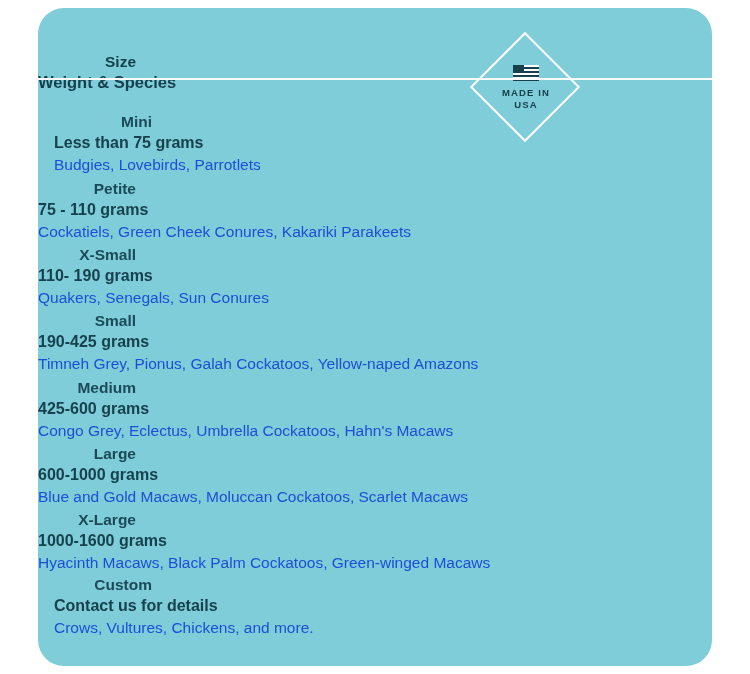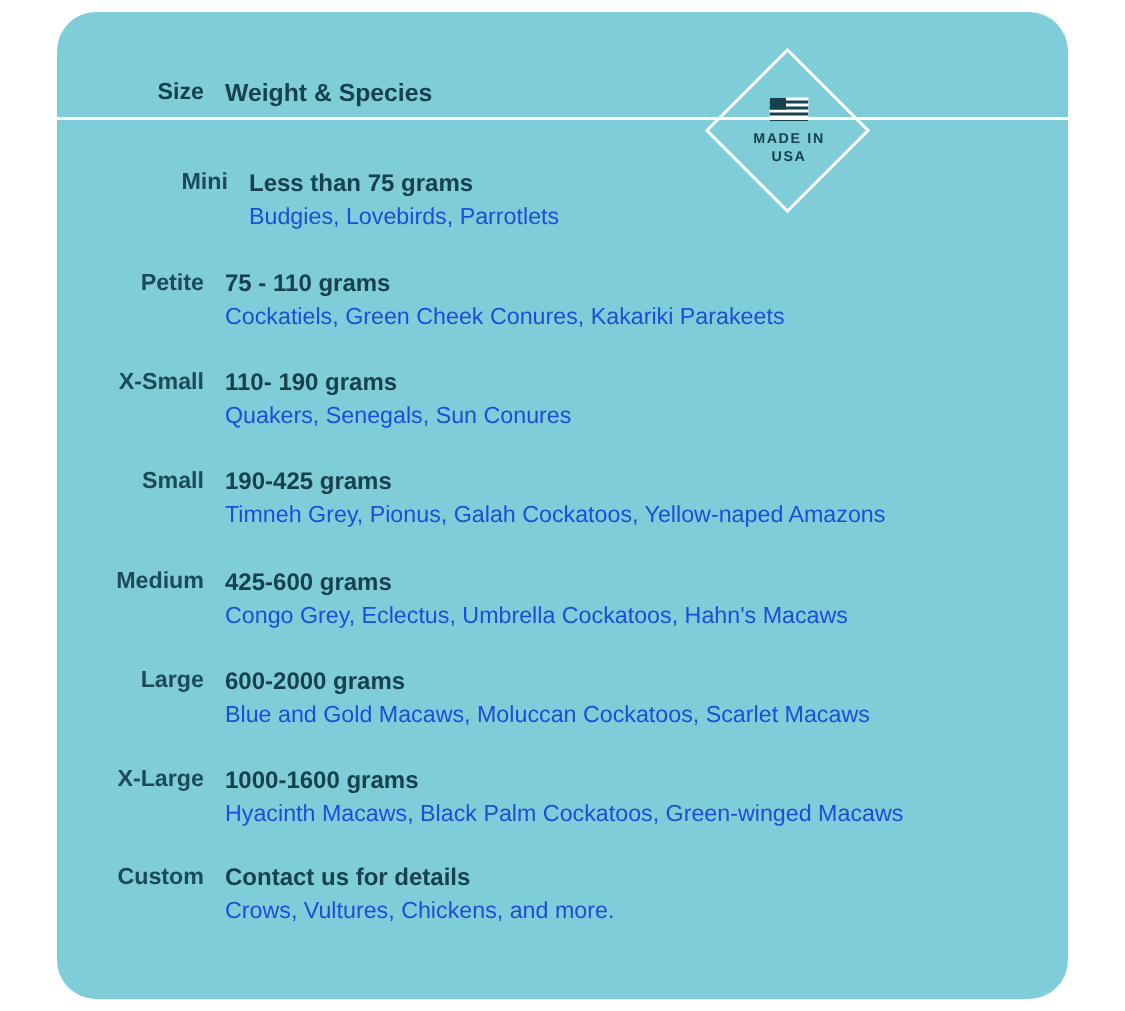--- a/index.html
+++ b/index.html
@@ -28,20 +28,21 @@
     left: 0;
     top: 78px;
     width: 750px;
     height: 2px;
     background: #ffffff;
   }
   .row {
     position: absolute;
     display: flex;
     align-items: flex-start;
+    flex-direction: column;
   }
   .size-cell {
     width: 112px;
     text-align: right;
     padding-right: 14px;
     box-sizing: border-box;
     color: #1c4a5a;
     font-weight: bold;
     font-size: 15.5px;
     line-height: 20px;
@@ -180,32 +181,32 @@
       <div class="row" style="left: 0px; top: 370px; width: 714px;">
         <div class="size-cell">Medium</div>
         <div class="info-cell">
           <div class="weight">425-600 grams</div>
           <div class="species">Congo Grey, Eclectus, Umbrella Cockatoos, Hahn's Macaws</div>
         </div>
       </div>
       <div class="row" style="left: 0px; top: 436px; width: 674px;">
         <div class="size-cell">Large</div>
         <div class="info-cell">
-          <div class="weight">600-2000 grams</div>
+          <div class="weight">600-1000 grams</div>
           <div class="species">Blue and Gold Macaws, Moluccan Cockatoos, Scarlet Macaws</div>
         </div>
       </div>
       <div class="row" style="left: 0px; top: 502px; width: 674px;">
         <div class="size-cell">X-Large</div>
         <div class="info-cell">
           <div class="weight">1000-1600 grams</div>
           <div class="species">Hyacinth Macaws, Black Palm Cockatoos, Green-winged Macaws</div>
         </div>
       </div>
-      <div class="row" style="left: 0px; top: 567px; width: 674px;">
+      <div class="row" style="left: 16px; top: 567px; width: 674px;">
         <div class="size-cell">Custom</div>
         <div class="info-cell">
           <div class="weight">Contact us for details</div>
           <div class="species">Crows, Vultures, Chickens, and more.</div>
         </div>
       </div>
     </div>
 
   <div class="badge">
     <div class="diamond"></div>

